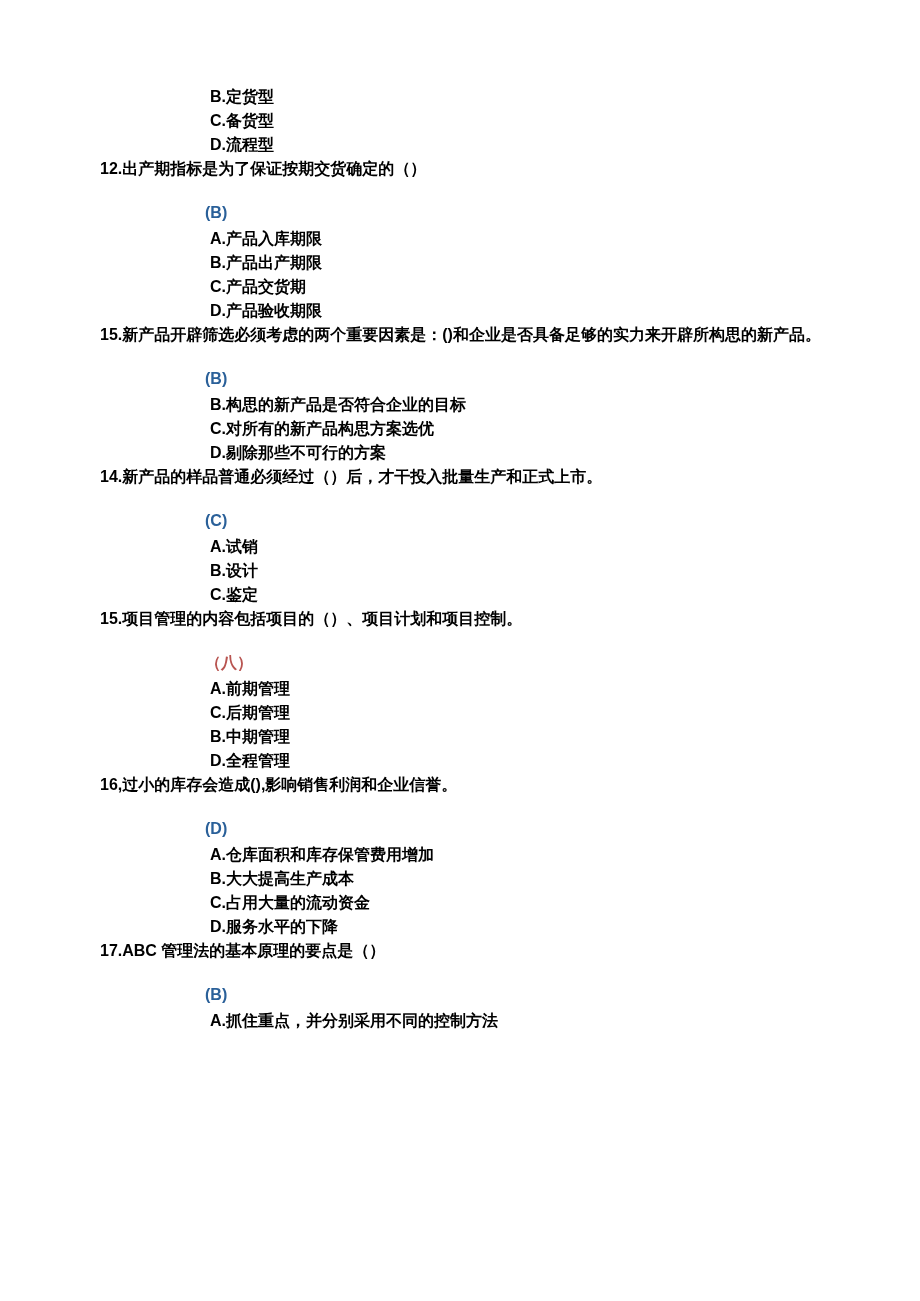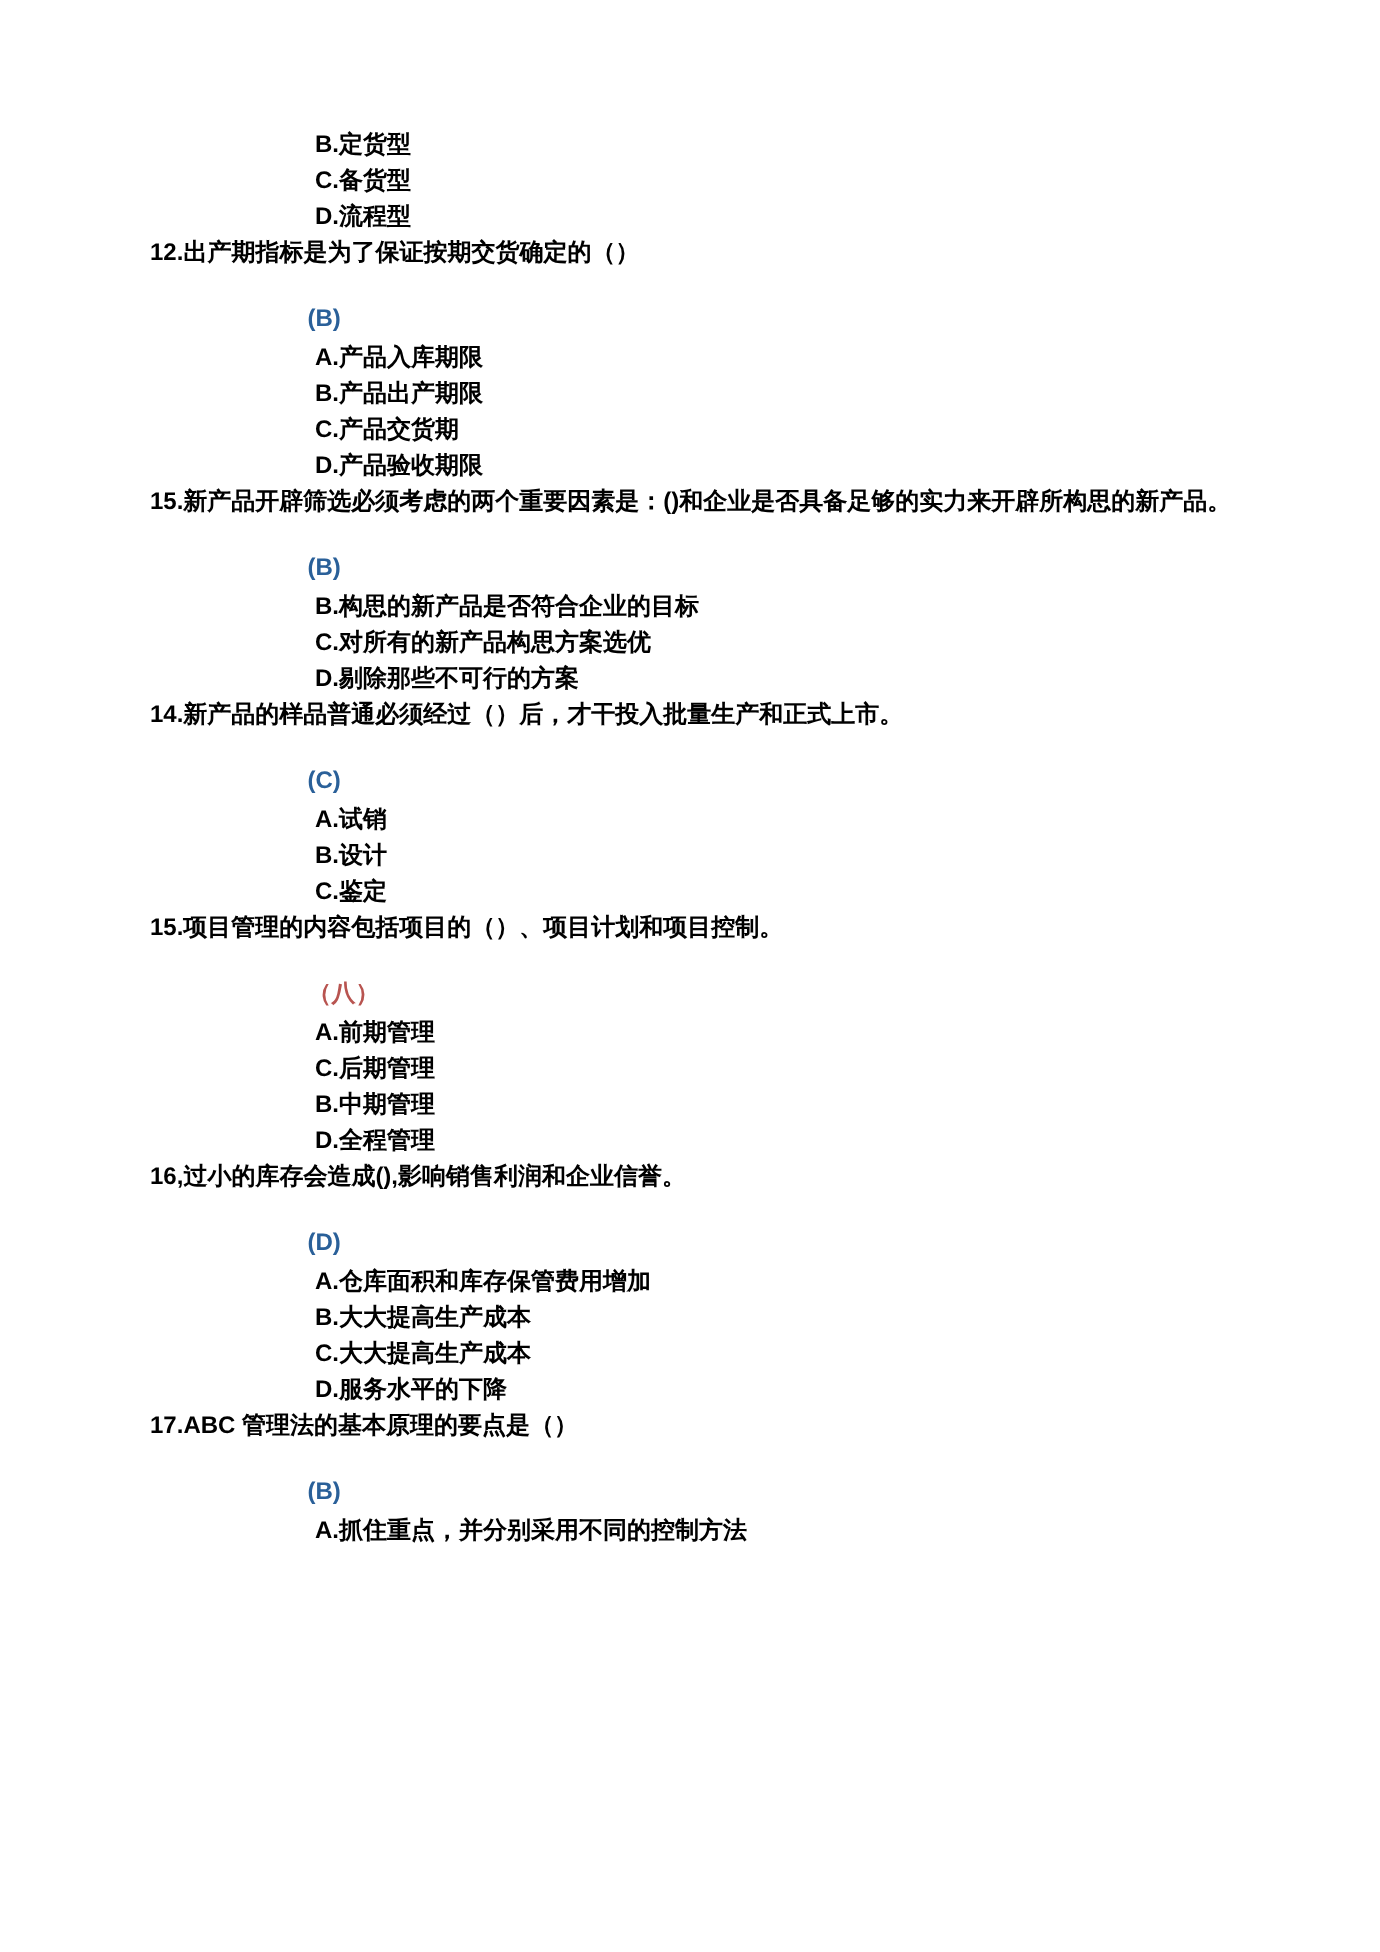--- a/index.html
+++ b/index.html
@@ -105,21 +105,21 @@
   </div>
 
   <div class="q">
       <span class="qn">16, </span>
       <span class="qt">过小的库存会造成(),影响销售利润和企业信誉。</span>
     </div>
   <div class="ans">(D)</div>
   <div class="opt-block">
     <div class="opt">A.仓库面积和库存保管费用增加</div>
     <div class="opt">B.大大提高生产成本</div>
-    <div class="opt">C.大大提高生产成本</div>
+    <div class="opt">C.占用大量的流动资金</div>
     <div class="opt">D.服务水平的下降</div>
   </div>
 
   <div class="q">
       <span class="qn">17.</span>
       <span class="qt">ABC 管理法的基本原理的要点是（）</span>
     </div>
   <div class="ans">(B)</div>
   <div class="opt-block">
     <div class="opt">A.抓住重点，并分别采用不同的控制方法</div>

